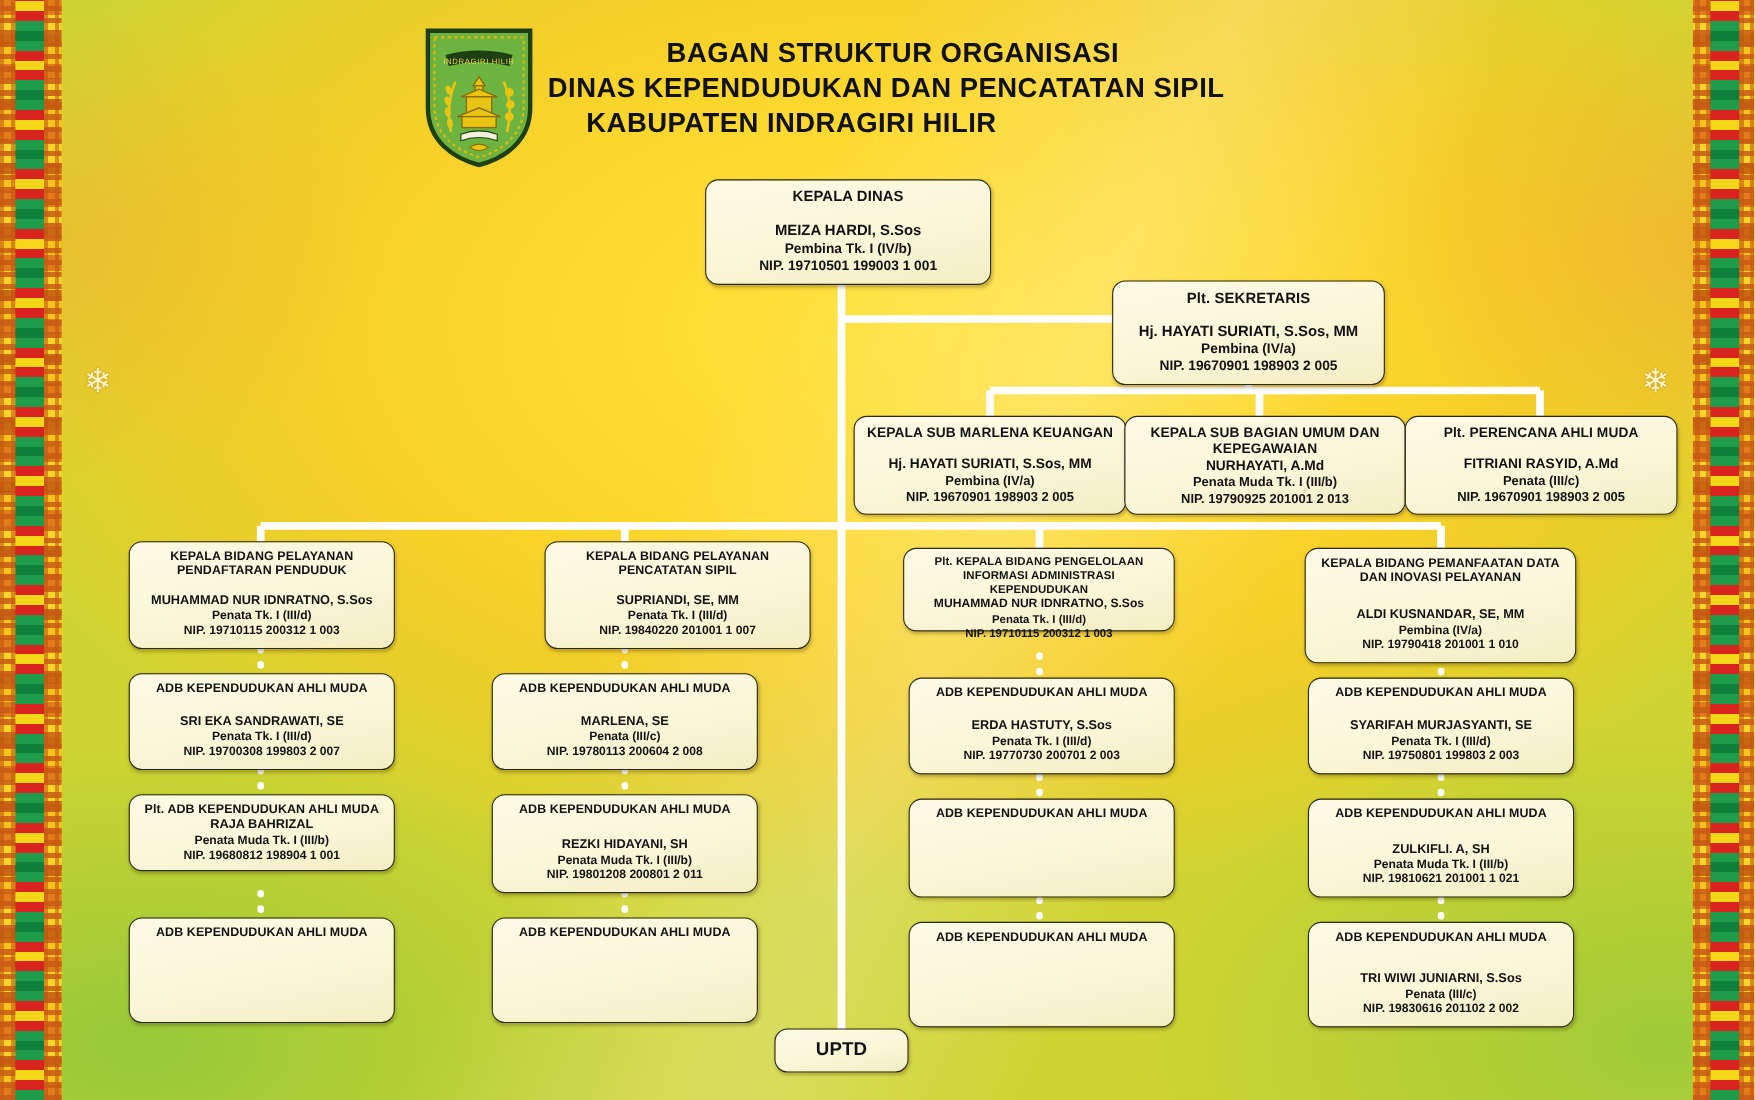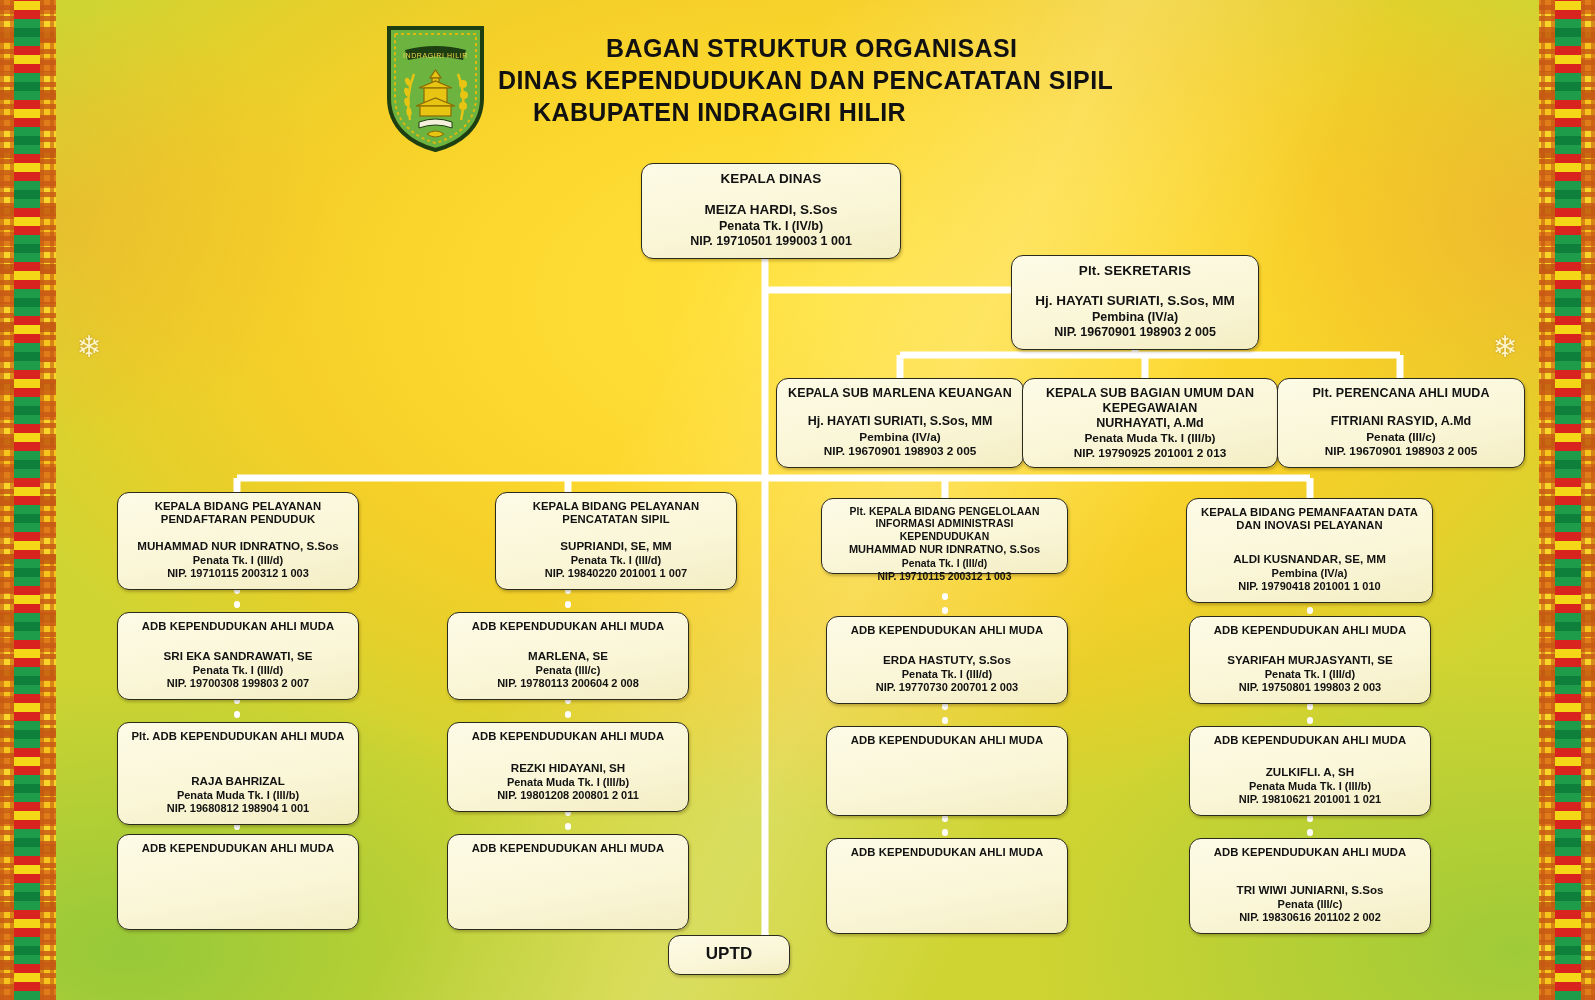--- a/index.html
+++ b/index.html
@@ -283,21 +283,21 @@
       <path d="M1310 596 V616"></path>
         <path d="M1310 706 V726"></path>
         <path d="M1310 818 V838"></path>
     </g>
   </svg>
 
   <div class="node sz-lg" id="n-kepala-dinas" style="left:641px; top:163px; width:260px; height:96px;">
     <div class="ttl">KEPALA DINAS</div>
     <div class="body">
       <div class="nm">MEIZA HARDI, S.Sos</div>
-      <div class="rk">Penata Tk. I (IV/b)</div>
+      <div class="rk">Pembina Tk. I (IV/b)</div>
       <div class="nip">NIP. 19710501 199003 1 001</div>
     </div>
   </div>
 
   <div class="node sz-lg" id="n-sekretaris" style="left:1011px; top:255px; width:248px; height:95px;">
     <div class="ttl">Plt. SEKRETARIS</div>
     <div class="body">
       <div class="nm">Hj. HAYATI SURIATI, S.Sos, MM</div>
       <div class="rk">Pembina (IV/a)</div>
       <div class="nip">NIP. 19670901 198903 2 005</div>
@@ -340,21 +340,21 @@
     </div>
   </div>
   <div class="node sz-sm" style="left:117px; top:612px; width:242px; height:88px;">
     <div class="ttl">ADB KEPENDUDUKAN AHLI MUDA</div>
     <div class="body">
       <div class="nm">SRI EKA SANDRAWATI, SE</div>
       <div class="rk">Penata Tk. I (III/d)</div>
       <div class="nip">NIP. 19700308 199803 2 007</div>
     </div>
   </div>
-  <div class="node sz-sm" style="left:117px; top:722px; width:242px; height:103px;">
+  <div class="node sz-sm" style="left:117px; top:722px; width:242px; height:70px;">
     <div class="ttl">Plt. ADB KEPENDUDUKAN AHLI MUDA</div>
     <div class="body">
       <div class="nm">RAJA BAHRIZAL</div>
       <div class="rk">Penata Muda Tk. I (III/b)</div>
       <div class="nip">NIP. 19680812 198904 1 001</div>
     </div>
   </div>
   <div class="node sz-sm" style="left:117px; top:834px; width:242px; height:96px;">
     <div class="ttl">ADB KEPENDUDUKAN AHLI MUDA</div>
   </div>
@@ -436,17 +436,17 @@
   </div>
   <div class="node sz-sm" style="left:1189px; top:838px; width:242px; height:96px;">
     <div class="ttl">ADB KEPENDUDUKAN AHLI MUDA</div>
     <div class="body">
       <div class="nm">TRI WIWI JUNIARNI, S.Sos</div>
       <div class="rk">Penata (III/c)</div>
       <div class="nip">NIP. 19830616 201102 2 002</div>
     </div>
   </div>
 
-  <div class="node" id="uptd" style="left:668px; top:935px; width:122px; height:40px;">
+  <div class="node" id="uptd" style="left:704px; top:935px; width:122px; height:40px;">
     <div class="ttl">UPTD</div>
   </div>
 
 </div>
 
 </body></html>

